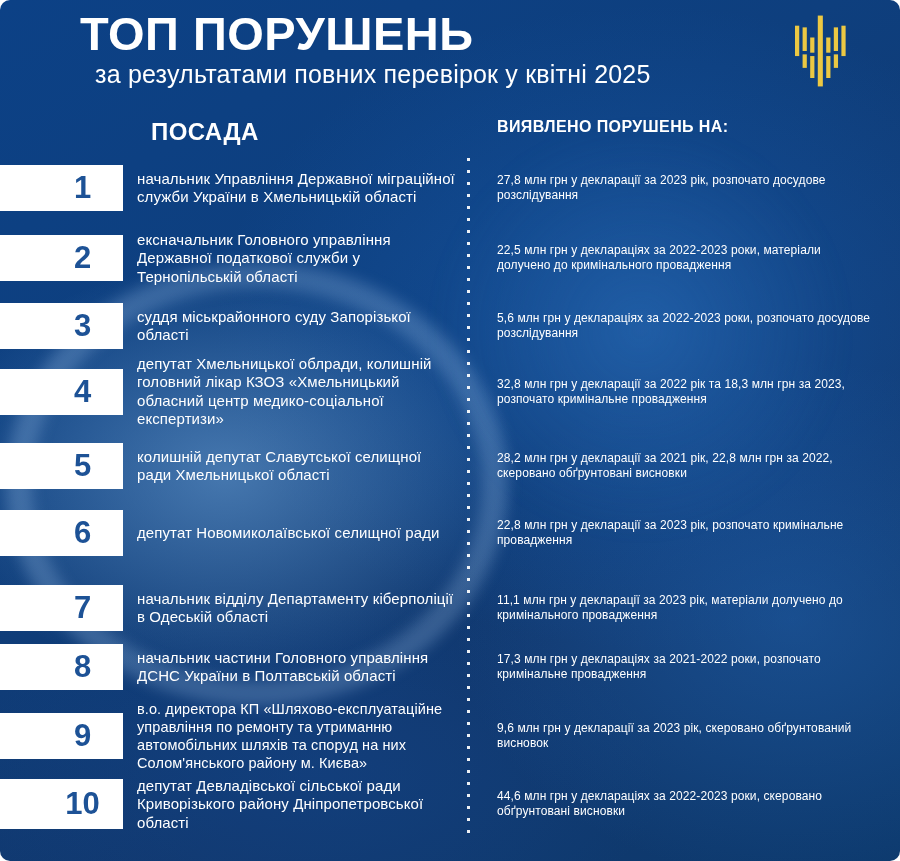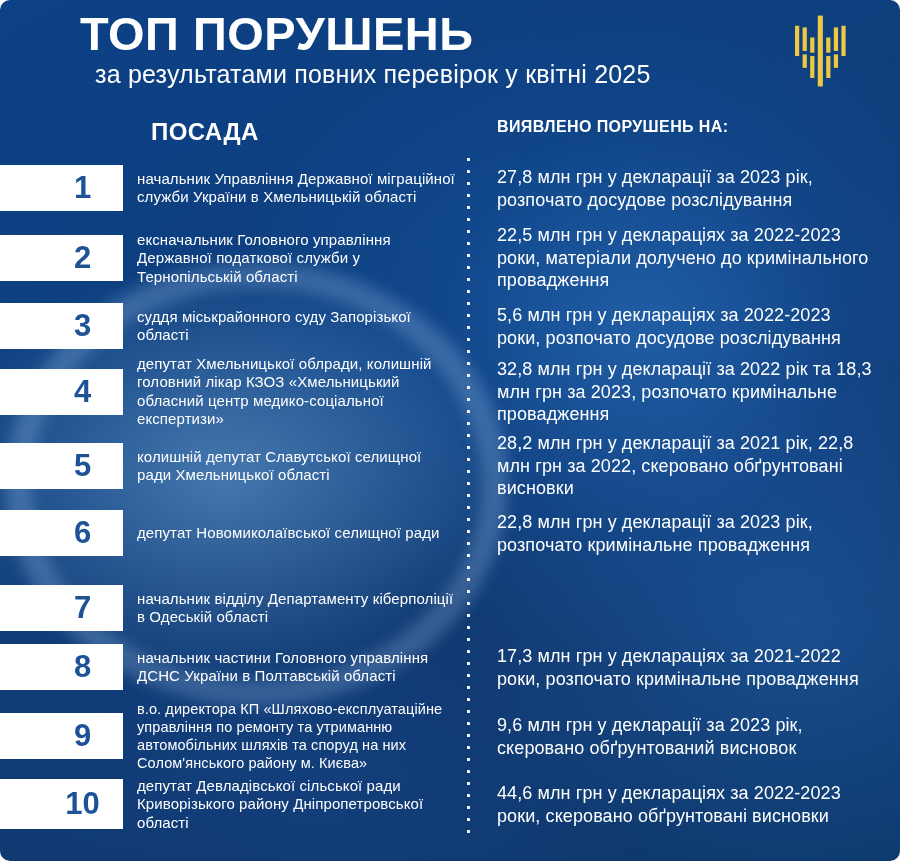--- a/index.html
+++ b/index.html
@@ -35,21 +35,21 @@
     position:absolute;left:0;top:0;width:123px;height:100%;background:#ffffff;
     display:flex;align-items:center;justify-content:center;box-sizing:border-box;padding-left:42px;
     color:#1d5296;font-size:31px;font-weight:700;
   }
   .pos{
     position:absolute;left:137px;top:50%;transform:translateY(-50%);width:322px;
     font-size:15px;line-height:1.22;font-weight:500;letter-spacing:0.1px;
   }
   .amt{
     position:absolute;left:497px;top:50%;transform:translateY(-50%);width:380px;
-    font-size:18px;line-height:1.25;font-weight:500;letter-spacing:0.1px;
+    font-size:12px;line-height:1.25;font-weight:500;letter-spacing:0.1px;
   }
   .r1{top:165px}.r2{top:235px}.r3{top:303px}.r4{top:369px}.r5{top:443px}
   .r6{top:510px}.r7{top:585px}.r8{top:644px}.r9{top:713px}.r10{top:779px;height:50px}
   .r9 .pos{font-size:14.5px;width:334px;line-height:1.25;}
 </style>
 </head>
 <body>
 
 <div class="poster">
   <div class="bg-ring"></div>
@@ -121,20 +121,21 @@
         <span>6</span>
       </div>
     <div class="pos">депутат Новомиколаївської селищної ради</div>
     <div class="amt">22,8 млн грн у декларації за 2023 рік, розпочато кримінальне провадження</div>
   </div>
   <div class="row r7">
     <div class="rank-box">
         <span>7</span>
       </div>
     <div class="pos">начальник відділу Департаменту кіберполіції в Одеській області</div>
+    <div class="amt">11,1 млн грн у декларації за 2023 рік, матеріали долучено до кримінального провадження</div>
   </div>
   <div class="row r8">
     <div class="rank-box">
         <span>8</span>
       </div>
     <div class="pos">начальник частини Головного управління ДСНС України в Полтавській області</div>
     <div class="amt">17,3 млн грн у деклараціях за 2021-2022 роки, розпочато кримінальне провадження</div>
   </div>
   <div class="row r9">
     <div class="rank-box">

